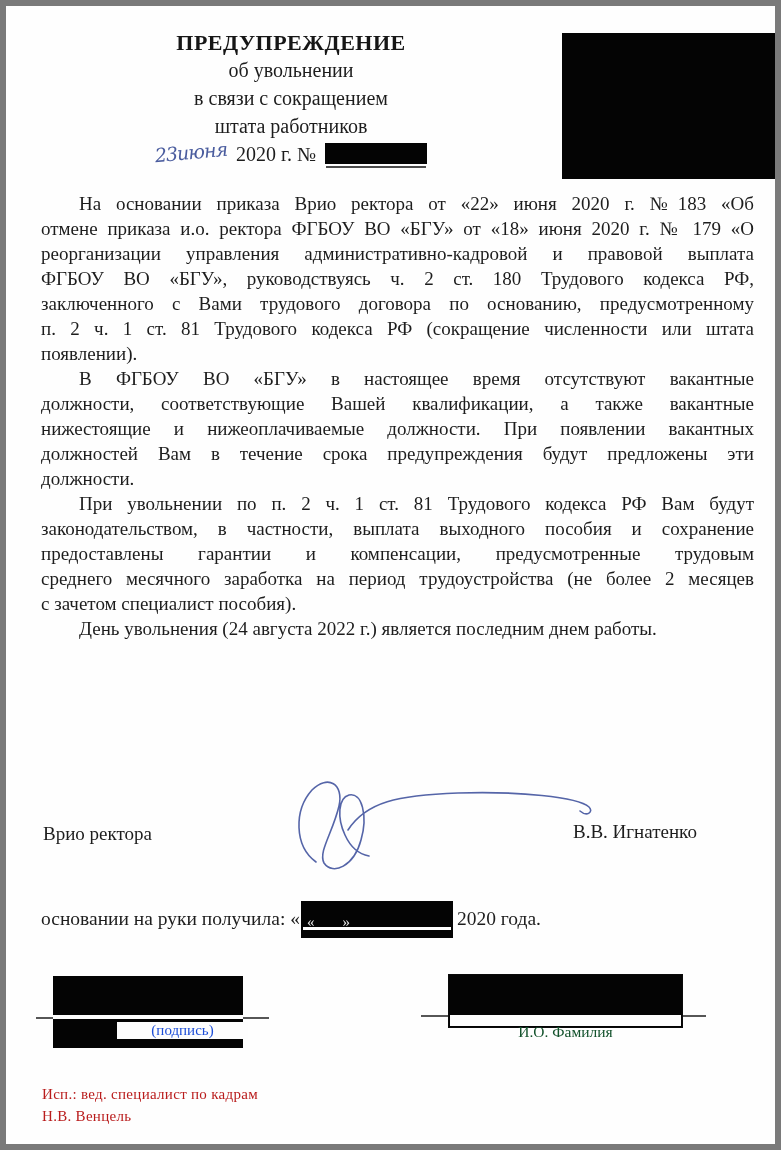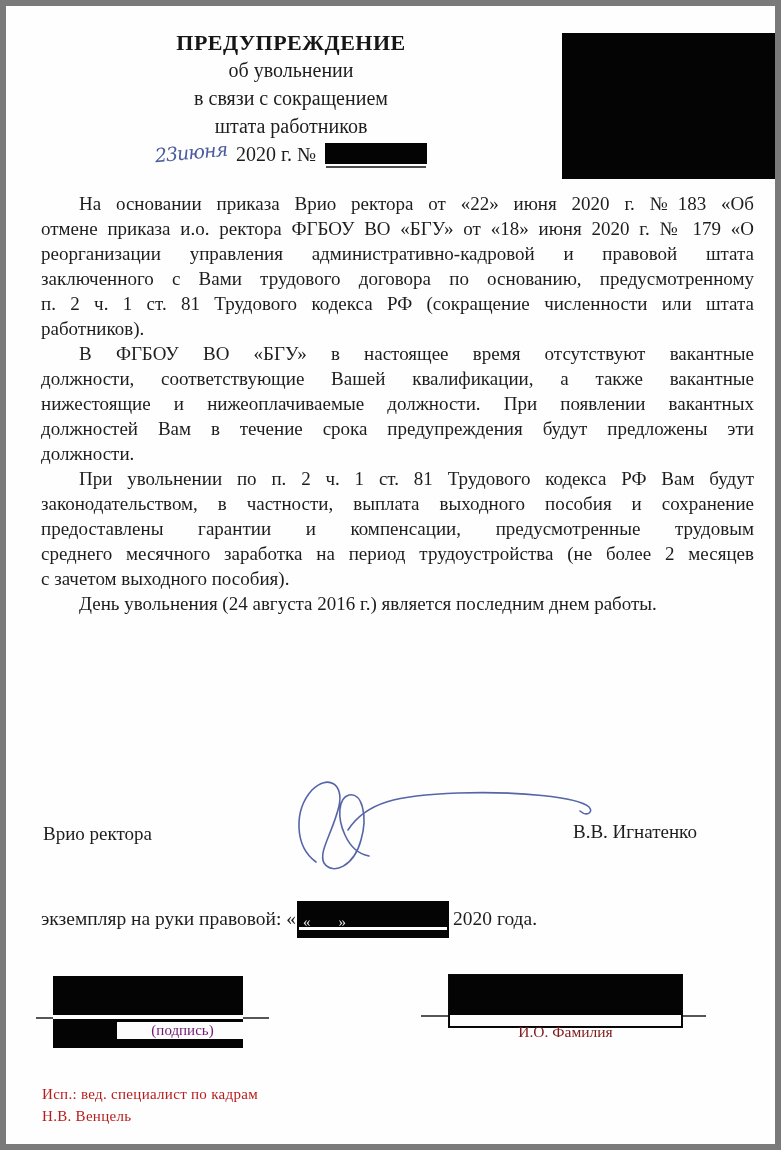--- a/index.html
+++ b/index.html
@@ -78,31 +78,31 @@
   .field-line { position: absolute; height: 2px; background: #565656; }
   .field-line.left  { left: 30px;  top: 1011px; width: 233px; }
   .field-line.right { left: 415px; top: 1009px; width: 285px; }
   .redact-left {
     position: absolute; left: 47px; top: 970px; width: 190px; height: 72px;
     background: #040404;
   }
   .redact-left .wline { position: absolute; left: 0; right: 0; top: 39px; height: 4px; background: #fdfdfd; }
   .sig-caption-left {
     position: absolute; left: 64px; top: 46px; width: 131px;
-    text-align: center; font-size: 15px; color: #701a75;
+    text-align: center; font-size: 15px; color: #1d4ed8;
     background: #fdfdfd; padding: 0 2px;
   }
   .redact-right {
     position: absolute; left: 442px; top: 968px; width: 235px; height: 54px;
     background: #040404; border: 1px solid #0a0a0a;
   }
   .redact-right .wband { position: absolute; left: 1px; right: 1px; bottom: 1px; height: 11px; background: #fdfdfd; }
   .sig-caption-right {
     position: absolute; left: 442px; top: 1017px; width: 235px;
-    text-align: center; font-size: 15.5px; color: #7f1d1d;
+    text-align: center; font-size: 15.5px; color: #14532d;
   }
   
   .footer {
     position: absolute; left: 36px; top: 1077px;
     font-size: 15px; line-height: 22px; color: #b91c1c;
     letter-spacing: 0.3px;
   }
 </style>
 </head>
 <body>
@@ -122,56 +122,57 @@
       <span class="redact-small"></span>
     </div>
   </div>
 
   <div class="redact-top"></div>
 
   <div class="body-text">
     <div class="para">
         <div class="line">На основании приказа Врио ректора от «22» июня 2020 г. №183 «Об</div>
         <div class="line">отмене приказа и.о. ректора ФГБОУ ВО «БГУ» от «18» июня 2020 г. № 179 «О</div>
-        <div class="line">реорганизации управления административно-кадровой и правовой штата</div>
+        <div class="line">реорганизации управления административно-кадровой и правовой выплата</div>
+        <div class="line">ФГБОУ ВО «БГУ», руководствуясь ч. 2 ст. 180 Трудового кодекса РФ,</div>
         <div class="line">заключенного с Вами трудового договора по основанию, предусмотренному</div>
         <div class="line">п. 2 ч. 1 ст. 81 Трудового кодекса РФ (сокращение численности или штата</div>
-        <div class="line">работников).</div>
+        <div class="line">появлении).</div>
       </div>
     <div class="para">
         <div class="line">В ФГБОУ ВО «БГУ» в настоящее время отсутствуют вакантные</div>
         <div class="line">должности, соответствующие Вашей квалификации, а также вакантные</div>
         <div class="line">нижестоящие и нижеоплачиваемые должности. При появлении вакантных</div>
         <div class="line">должностей Вам в течение срока предупреждения будут предложены эти</div>
         <div class="line">должности.</div>
       </div>
     <div class="para">
         <div class="line">При увольнении по п. 2 ч. 1 ст. 81 Трудового кодекса РФ Вам будут</div>
         <div class="line">законодательством, в частности, выплата выходного пособия и сохранение</div>
         <div class="line">предоставлены гарантии и компенсации, предусмотренные трудовым</div>
         <div class="line">среднего месячного заработка на период трудоустройства (не более 2 месяцев</div>
-        <div class="line">с зачетом выходного пособия).</div>
+        <div class="line">с зачетом специалист пособия).</div>
       </div>
     <div class="para">
-        <div class="line">День увольнения (24 августа 2016 г.) является последним днем работы.</div>
+        <div class="line">День увольнения (24 августа 2022 г.) является последним днем работы.</div>
       </div>
   </div>
 
   <div class="sig-position">Врио ректора</div>
   <svg class="sig-svg" width="320" height="100" viewBox="0 0 320 100">
     <g fill="none" stroke="#5565a8" stroke-width="1.6" stroke-linecap="round">
       <path d="M30,88 C8,72 8,36 26,16 C42,0 58,10 53,32 C47,58 32,78 38,89 C47,102 68,92 75,66 C82,42 76,18 63,21 C52,24 51,44 59,61 C64,72 72,80 83,82"></path>
       <path d="M62,56 C80,28 112,21 172,19 C232,17 292,23 303,33 C308,38 301,43 294,37"></path>
     </g>
   </svg>
   <div class="sig-name">В.В. Игнатенко</div>
 
   <div class="ack">
     <div class="ack-line2">
-      <span>экземпляр на руки правовой: «</span><span class="redact-ack"><span class="wmark">«»</span><span class="wline"></span></span><span>2020 года.</span>
+      <span>основании на руки получила: «</span><span class="redact-ack"><span class="wmark">«»</span><span class="wline"></span></span><span>2020 года.</span>
     </div>
   </div>
 
   <div class="field-line left"></div>
   <div class="field-line right"></div>
 
   <div class="redact-left">
     <div class="wline"></div>
     <div class="sig-caption-left">(подпись)</div>
   </div>

